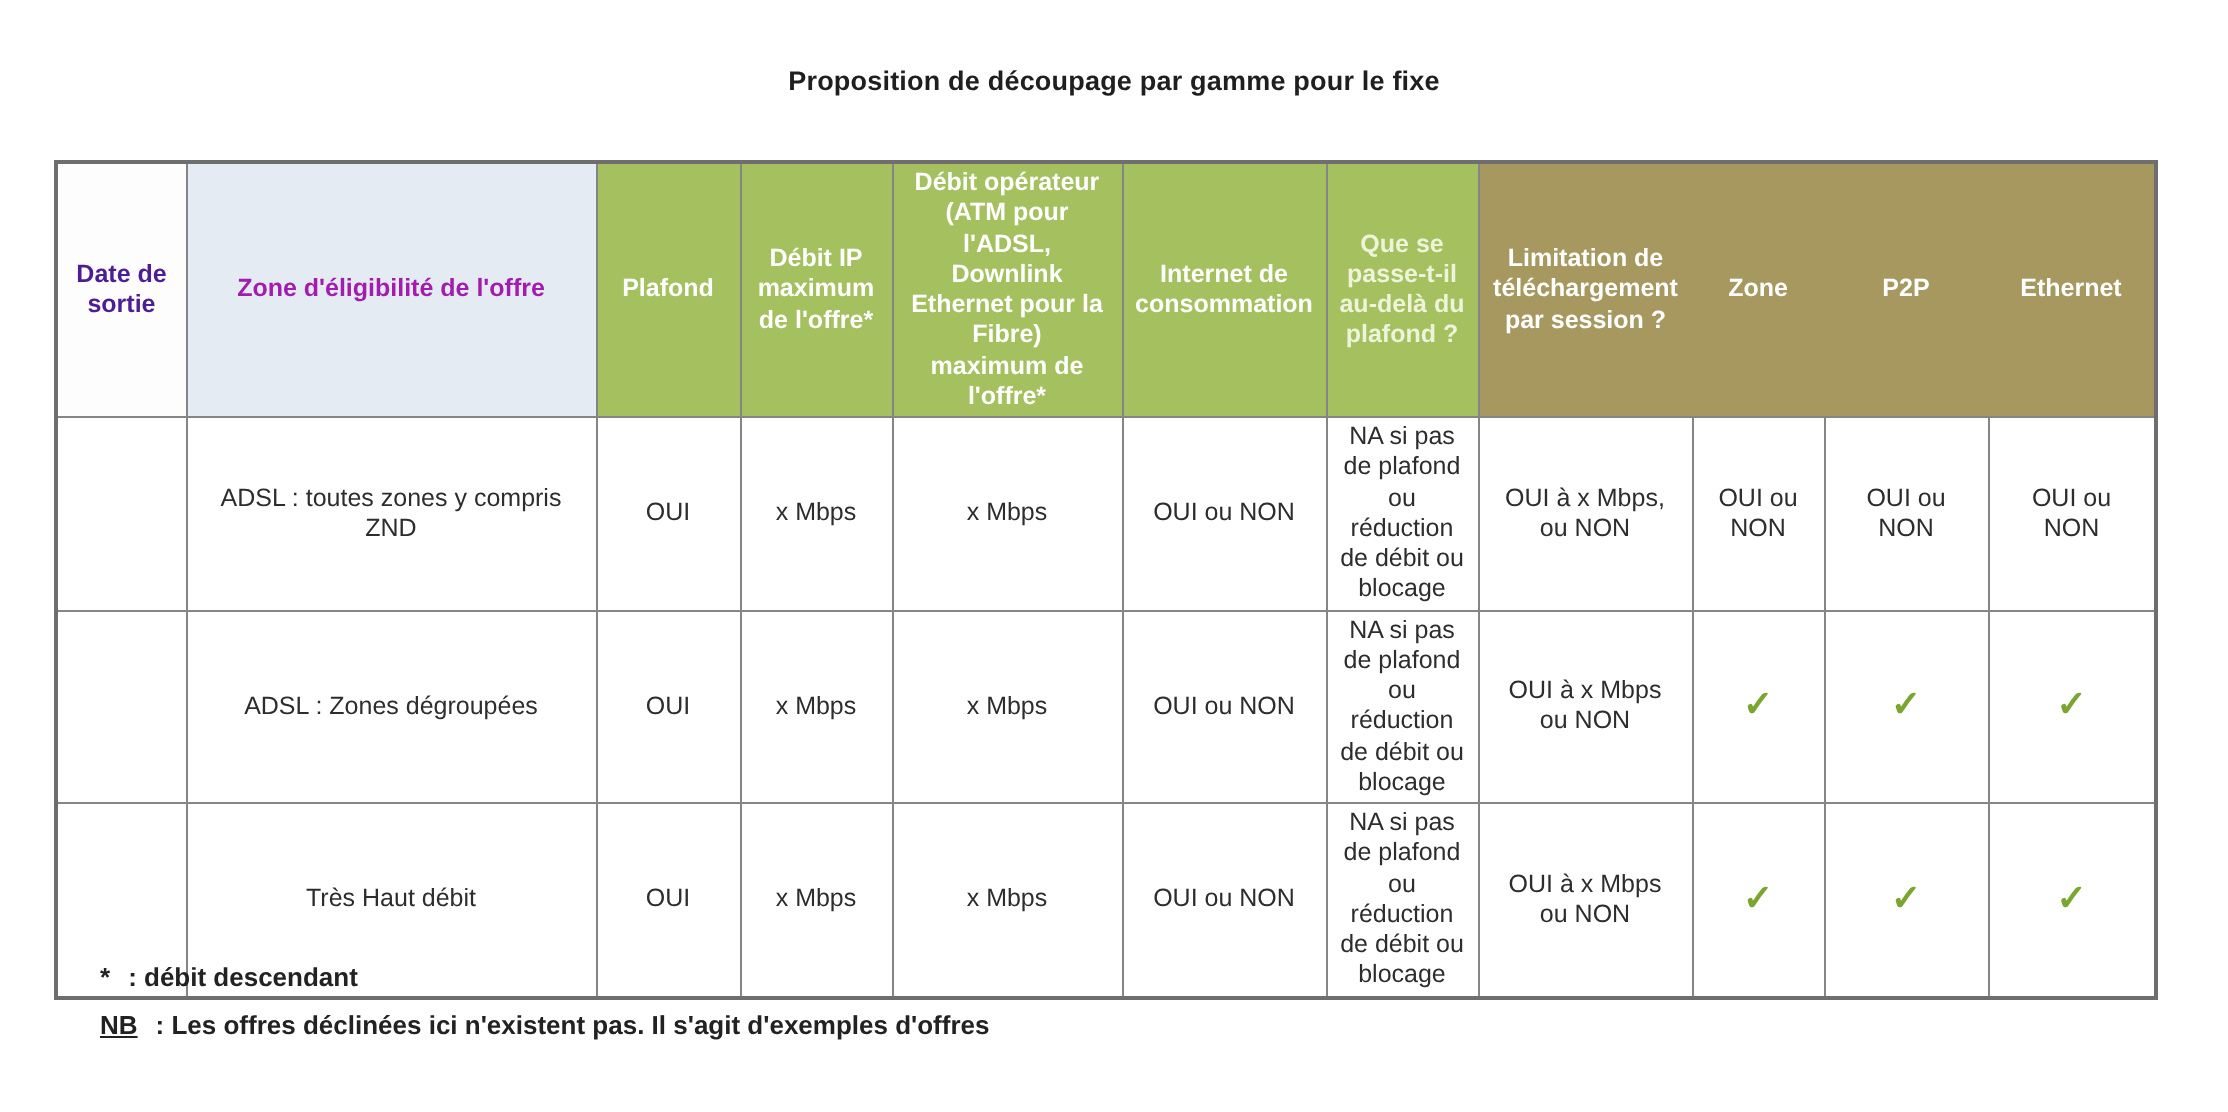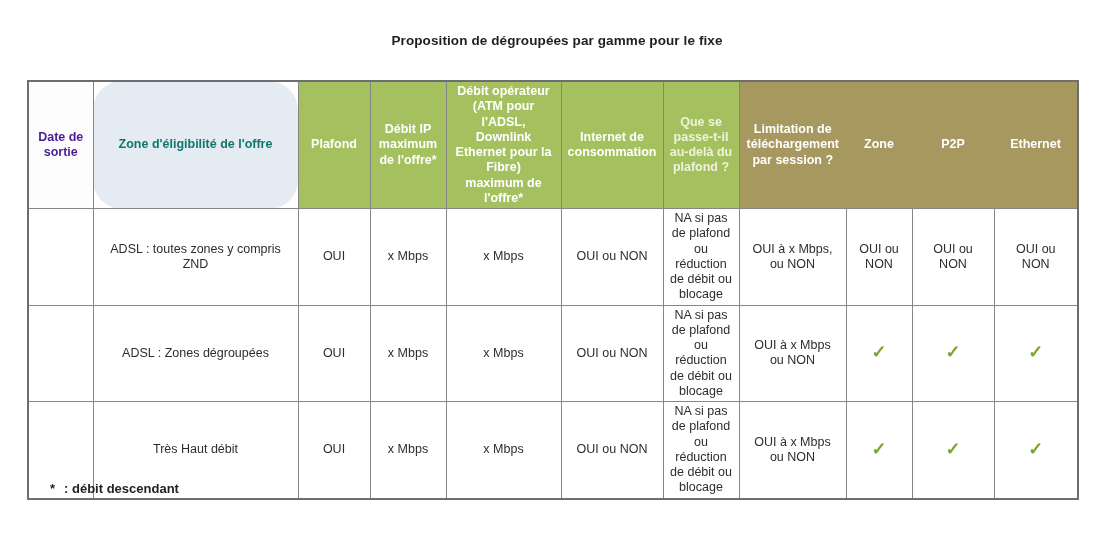--- a/index.html
+++ b/index.html
@@ -43,39 +43,39 @@
     padding:2px 3px;
     font-size:12.5px; line-height:1.22;
     overflow:hidden;
   }
   thead tr{ height:123px; }
   tbody tr.r0{ height:91px; }
   tbody tr.r1{ height:95px; }
   tbody tr.r2{ height:91px; }
   th{ font-weight:bold; }
   .h-white{ background:var(--white-header); color:#4c1d95; }
-  .h-blue{ background:var(--blue-header); color:#0f766e;border-radius:29px; }
+  .h-blue{ background:var(--blue-header); color:#a21caf; }
   .h-green{ background:var(--green-header); color:var(--header-text); }
   .h-pale{ color:var(--pale-text);margin-top:20px; }
   .h-khaki{ background:var(--khaki-header); color:var(--header-text); }
   .kh-first{ border-right:0; }
   .kh-mid{ border-left:0; border-right:0; }
   .kh-last{ border-left:0; }
   td.check{ color:var(--check); font-size:18px; font-weight:bold; }
   .notes{
     position:absolute; left:50px; top:481px;
     font-size:13px; font-weight:bold; color:#222222;
   }
   .note-line{ display:flex; gap:9px; margin-bottom:9px; align-items:baseline; }
   .note-prefix.u{ text-decoration:underline; }
 </style>
 </head>
 <body>
 
-<div class="title">Proposition de dégroupées par gamme pour le fixe</div>
+<div class="title">Proposition de découpage par gamme pour le fixe</div>
 
 <table class="grid">
   <colgroup>
     <col style="width:65px">
       <col style="width:205px">
       <col style="width:72px">
     <col style="width:76px">
       <col style="width:115px">
       <col style="width:102px">
     <col style="width:76px">
@@ -178,13 +178,17 @@
       <td class="check">✓</td>
     </tr>
   </tbody>
 </table>
 
 <div class="notes">
   <div class="note-line">
     <span class="note-prefix">*</span>
     <span class="note-text">: débit descendant</span>
   </div>
+  <div class="note-line">
+    <span class="note-prefix u">NB</span>
+    <span class="note-text">: Les offres déclinées ici n'existent pas. Il s'agit d'exemples d'offres</span>
+  </div>
 </div>
 
 </body></html>

